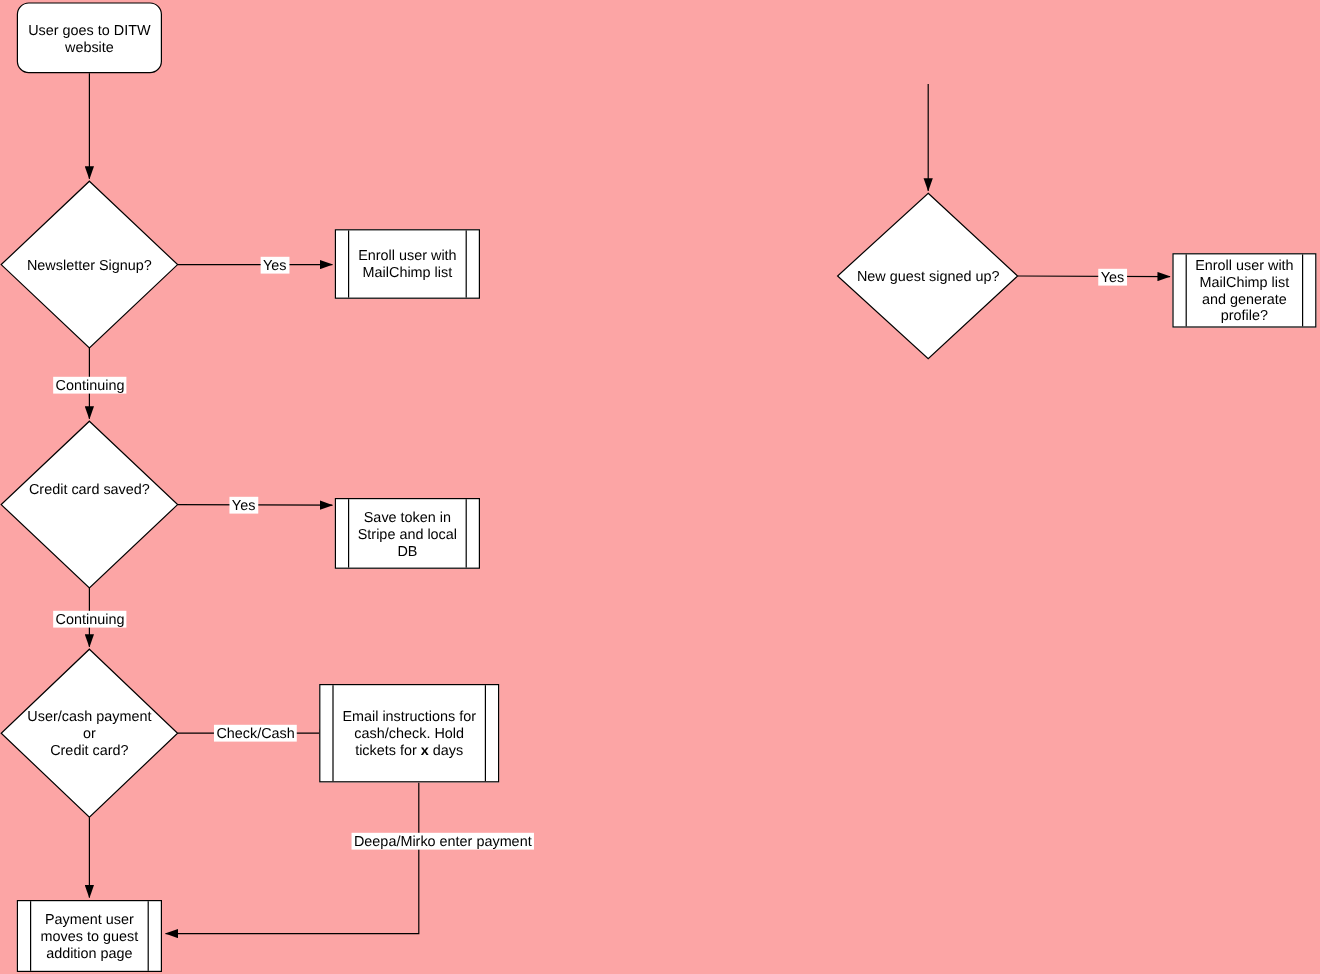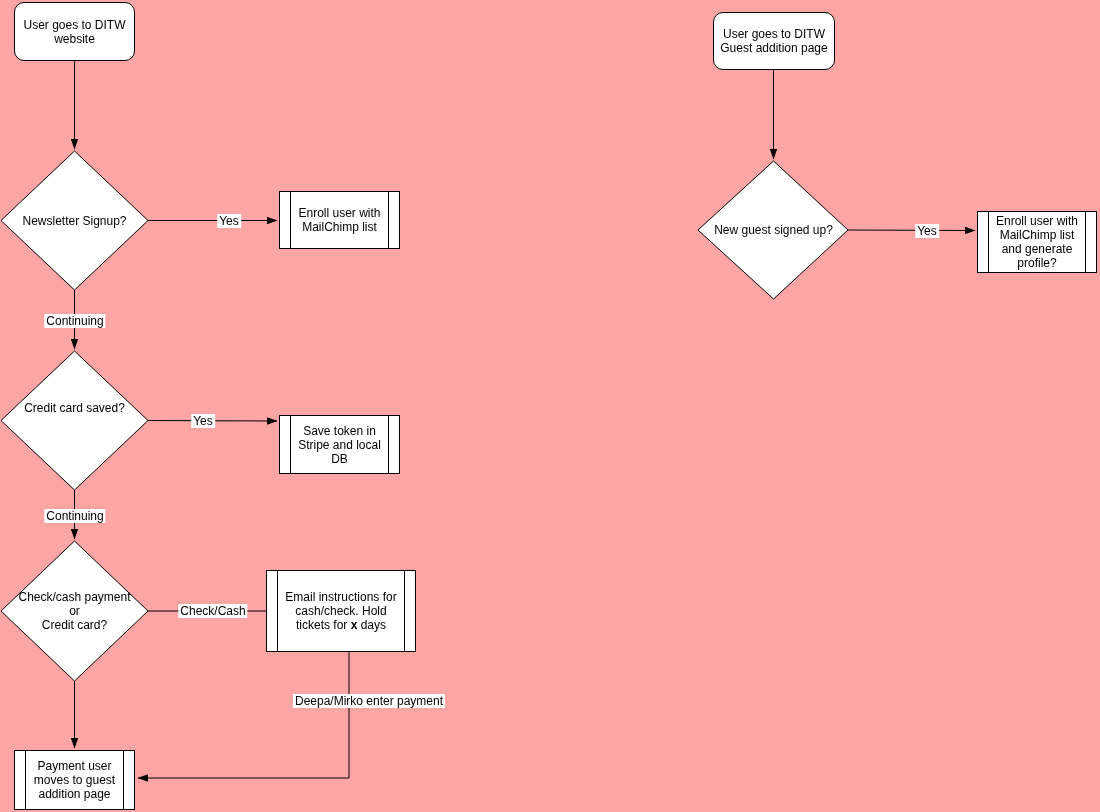--- a/index.html
+++ b/index.html
@@ -149,34 +149,31 @@
     <div class="pbar right"></div>
     <div class="node-label"><span>Email instructions for cash/check. Hold tickets for </span><b>x</b><span> days</span></div>
   </div>
 
   <div id="node-end" class="node process">
     <div class="pbar left"></div>
     <div class="pbar right"></div>
     <div class="node-label">Payment user moves to guest addition page</div>
   </div>
 
-  <div id="node-start-right" class="node terminator">
-    <div class="node-label">User goes to DITW Guest addition page</div>
-  </div>
 
   <div id="node-proc-profile" class="node process">
     <div class="pbar left"></div>
     <div class="pbar right"></div>
     <div class="node-label">Enroll user with MailChimp list and generate profile?</div>
   </div>
 
   <div id="lbl-d1" class="diamond-label">Newsletter Signup?</div>
   <div id="lbl-d2" class="diamond-label">Credit card saved?</div>
   <div id="lbl-d3" class="diamond-label">
-    <div>Check/cash payment</div>
+    <div>User/cash payment</div>
     <div>or</div>
     <div>Credit card?</div>
   </div>
   <div id="lbl-dr" class="diamond-label">New guest signed up?</div>
 
   <span id="elbl-yes1" class="edge-label">Yes</span>
   <span id="elbl-cont1" class="edge-label">Continuing</span>
   <span id="elbl-yes2" class="edge-label">Yes</span>
   <span id="elbl-cont2" class="edge-label">Continuing</span>
   <span id="elbl-cc" class="edge-label">Check/Cash</span>

